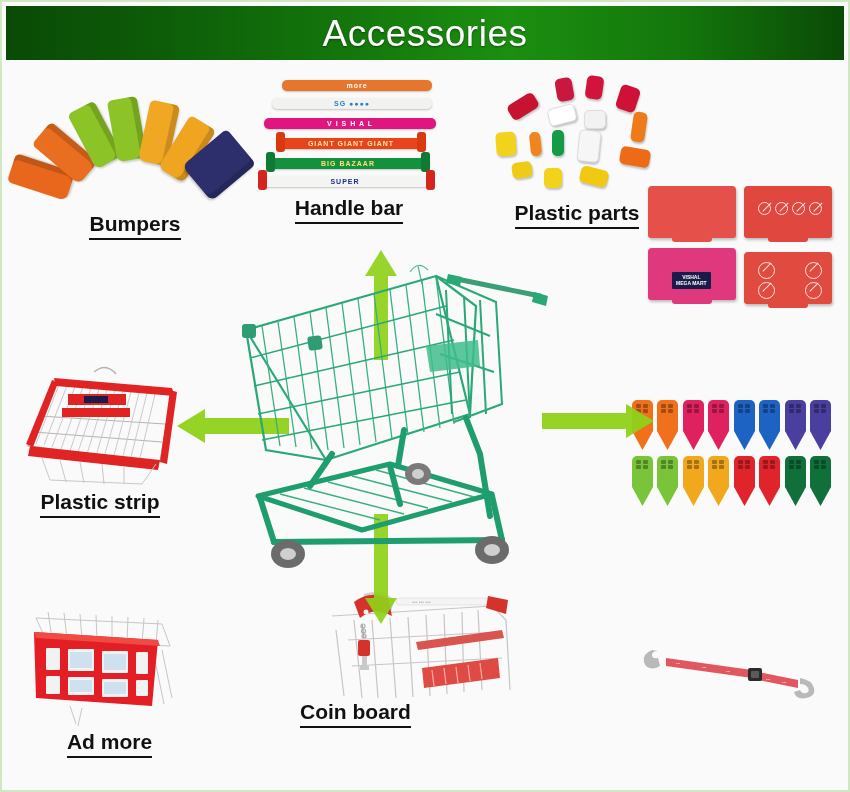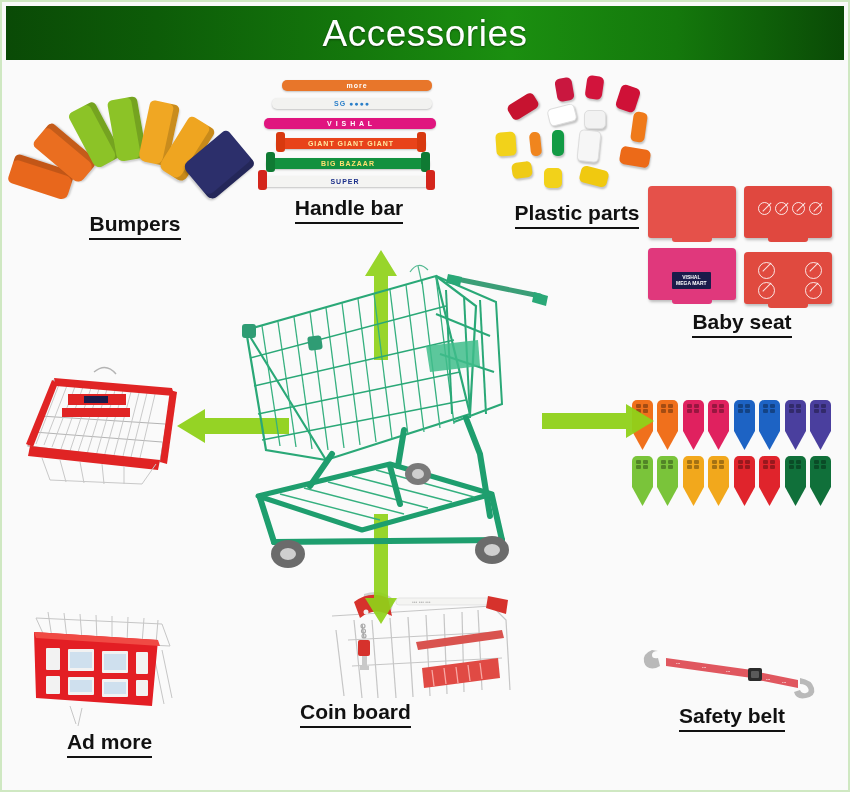--- a/index.html
+++ b/index.html
@@ -178,23 +178,20 @@
         <div class="bs-icons" style="left:14px;top:10px;gap:30px;">
           <span class="bs-ic" style="width:15px;height:15px;"></span>
           <span class="bs-ic" style="width:15px;height:15px;"></span>
         </div>
         <div class="bs-icons" style="left:14px;top:30px;gap:30px;">
           <span class="bs-ic" style="width:15px;height:15px;"></span>
           <span class="bs-ic" style="width:15px;height:15px;"></span>
         </div>
       </div>
     </div>
-    <div class="cap-wrap">
-      <span class="caption">Baby seat</span>
-    </div>
   </div>
 
   <div class="item" id="plasticstrip">
     <div class="art" style="height:138px;">
       <svg width="180" height="138" viewBox="0 0 180 138">
         <g stroke="#b4b4b4" stroke-width="1.1" fill="none">
           <path d="M18 96 L44 30 L162 40 L150 112 Z"></path>
           <path d="M30 66 L155 74"></path>
             <path d="M24 82 L152 92"></path>
           <path d="M44 30 L18 96"></path>
@@ -224,20 +221,23 @@
         <rect x="52" y="58" width="68" height="9" fill="#e02424"></rect>
         <path d="M84 22 q12 -10 22 2" stroke="#b4b4b4" stroke-width="1.4" fill="none"></path>
         <g stroke="#c8c8c8" stroke-width="1" fill="none">
           <path d="M32 108 L40 130 L132 134 L146 114"></path>
           <path d="M50 110 L56 132"></path>
             <path d="M70 112 L74 133"></path>
           <path d="M92 114 L94 134"></path>
             <path d="M114 116 L114 134"></path>
         </g>
       </svg>
+    </div>
+    <div class="cap-wrap">
+      <span class="caption">Plastic strip</span>
     </div>
   </div>
 
   <div class="item" id="handlejoint">
     <div class="hj-grid">
       <div class="hj-pair" style="left:0px;top:0px;">
         <div class="hj-l" style="background:#f0701c;">
             <span class="hj-dots" style="left:4px;">
               <i></i>
               <i></i>
@@ -484,23 +484,20 @@
             <text x="104" y="41">•••</text>
           <text x="144" y="49">•••</text>
             <text x="160" y="52">•••</text>
         </g>
         <rect x="126" y="36" width="14" height="13" rx="2" fill="#2b2b2b"></rect>
         <rect x="129" y="39" width="8" height="7" rx="1" fill="#5a5a5a"></rect>
         <path d="M30 18 q-10 4 -8 12 q2 8 12 6 l4 -2 l-2 -8 q-6 1 -6 -3 q0 -4 6 -4 Z" fill="#b9b9b9"></path>
         <path d="M178 46 q12 2 14 10 q2 8 -8 10 q-10 2 -12 -6 l6 -2 q2 4 6 3 q4 -1 2 -5 q-2 -4 -8 -4 Z" fill="#b9b9b9"></path>
       </svg>
     </div>
-    <div class="cap-wrap">
-      <span class="caption">Safety belt</span>
-    </div>
   </div>
 
   <div class="arrow" id="arrow-up">
     <svg width="34" height="110" viewBox="0 0 34 110">
       <path d="M17 0 L33 26 L24 26 L24 110 L10 110 L10 26 L1 26 Z" fill="#8fd119" opacity="0.92"></path>
     </svg>
   </div>
   <div class="arrow" id="arrow-down">
     <svg width="34" height="110" viewBox="0 0 34 110">
       <path d="M17 110 L33 84 L24 84 L24 0 L10 0 L10 84 L1 84 Z" fill="#8fd119" opacity="0.92"></path>

